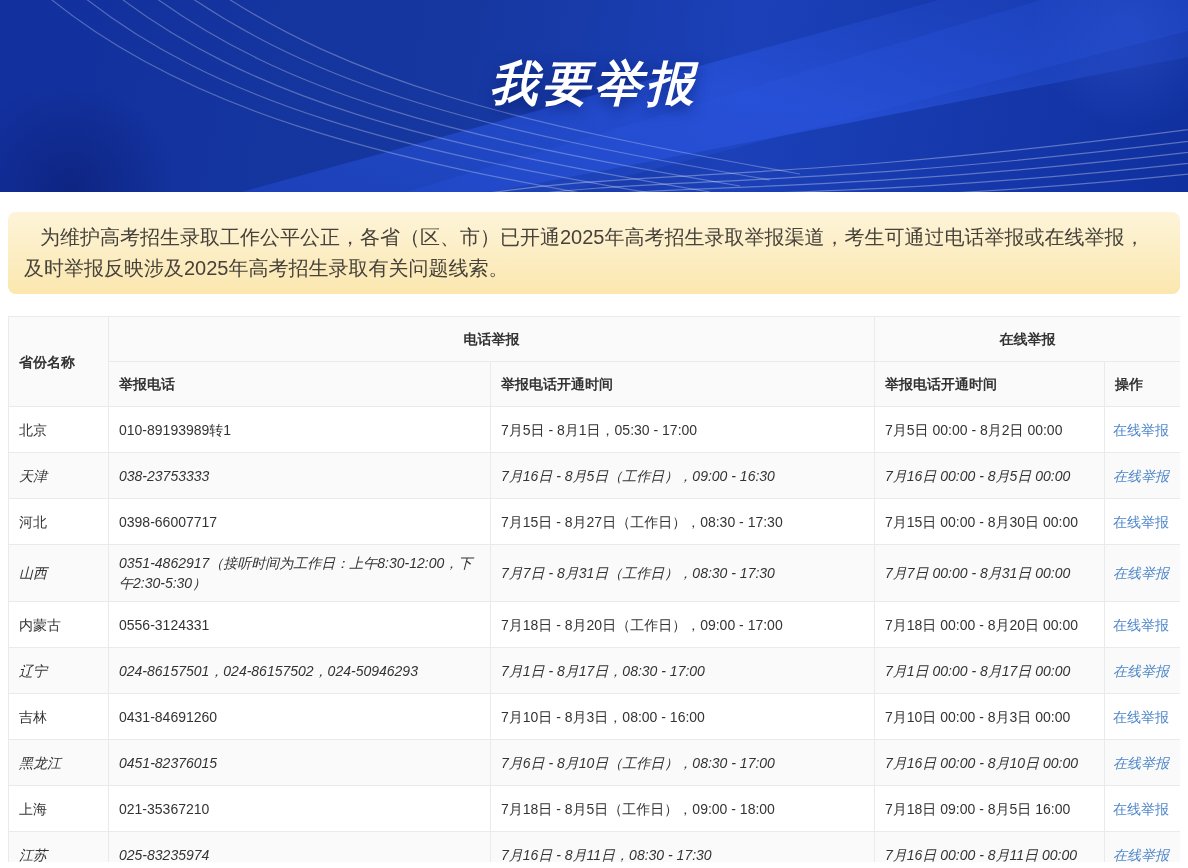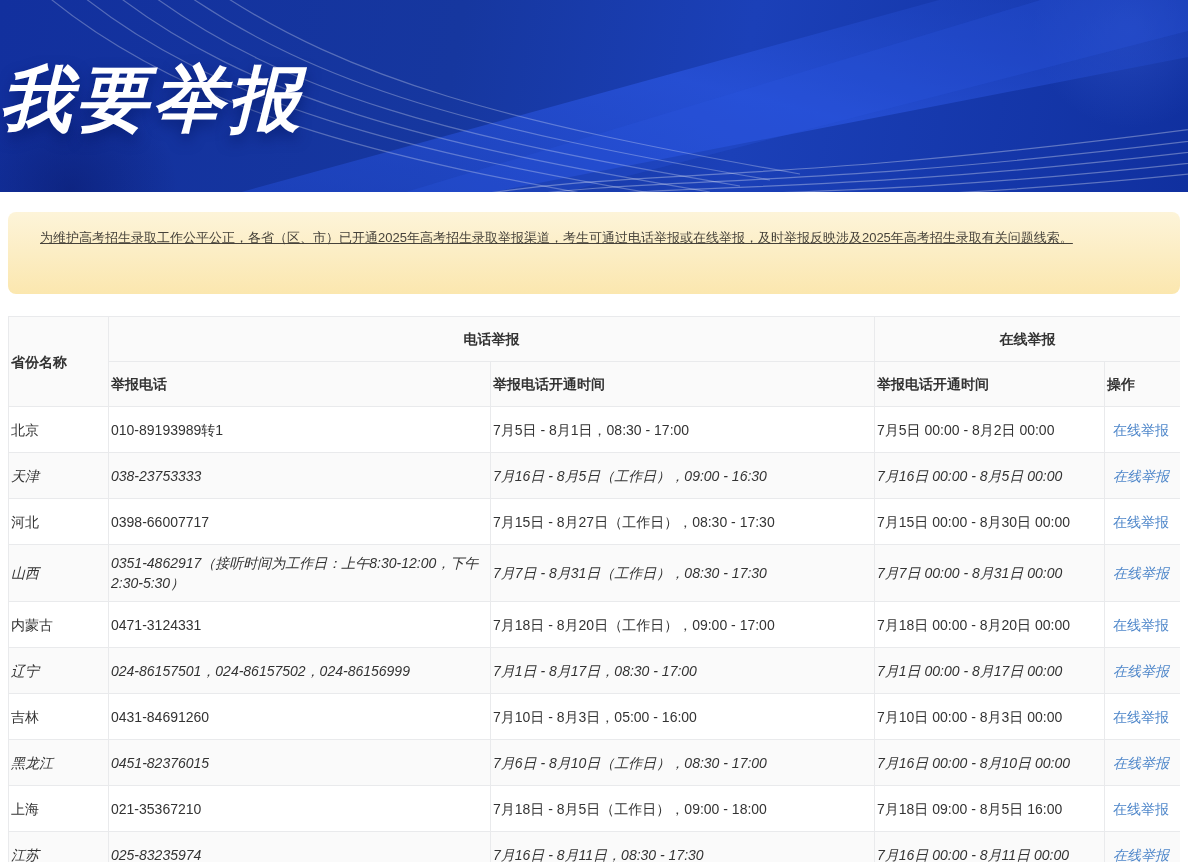--- a/index.html
+++ b/index.html
@@ -15,61 +15,61 @@
     width: 1188px; height: 192px;
     overflow: hidden;
     background-image:
       radial-gradient(circle 140px at 1130px 30px, rgba(90,130,255,0.22), rgba(90,130,255,0) 70%),
       radial-gradient(circle 150px at 70px 190px, rgba(5,15,85,0.38), rgba(5,15,85,0) 72%),
       linear-gradient(100deg, #12309e 0%, #16379f 38%, #1b40b8 62%, #10309f 100%);
   }
   .banner svg { position: absolute; inset: 0; }
   .banner-title {
     position: absolute; left: 0; right: 0; top: 52px;
-    font-size: 72px;
+    text-align: center;
+    font-size: 48px;
     font-weight: 900;
     font-style: italic;
     letter-spacing: 4px;
     color: #ffffff;
     text-shadow: 0 6px 14px rgba(2, 18, 90, 0.55);
   }
 
   
   .notice {
     margin: 20px 8px 0 8px;
     height: 82px;
     border-radius: 8px;
     background: linear-gradient(180deg, #fdf4d9 0%, #fbe7af 100%);
     padding: 10px 16px 0 16px;
   }
   .notice p {
-    font-size: 13px;
+    font-size: 20px;
     line-height: 31px;
     color: #46423a;
     text-indent: 16px;
-    text-decoration: underline;
   }
 
   
   .table-wrap {
     margin: 22px 8px 0 8px;
     height: 546px;
     overflow: hidden;
     width: 1172px;
   }
   table {
     width: 1172px;
     border-collapse: collapse;
     table-layout: fixed;
     font-size: 14px;
     color: #333333;
   }
   th, td {
     border: 1px solid #e9eaec;
-    padding: 8px 2px;
+    padding: 8px 10px;
     vertical-align: middle;
     text-align: left;
     line-height: 20px;
     word-break: break-all;
   }
   thead th {
     background: #fafafa;
     font-weight: 700;
     color: #333333;
   }
@@ -146,21 +146,21 @@
         <th>举报电话</th>
         <th>举报电话开通时间</th>
         <th>举报电话开通时间</th>
         <th>操作</th>
       </tr>
     </thead>
     <tbody>
         <tr>
     <td class="c-prov">北京</td>
     <td class="c-phone">010-89193989转1</td>
-    <td class="c-ptime">7月5日 - 8月1日，08:30 - 17:00</td>
+    <td class="c-ptime">7月5日 - 8月1日，05:30 - 17:00</td>
     <td class="c-otime">7月5日 00:00 - 8月2日 00:00</td>
     <td class="c-act"><a class="report-link">在线举报</a></td>
   </tr>
         <tr class="stripe">
     <td class="c-prov">天津</td>
     <td class="c-phone">038-23753333</td>
     <td class="c-ptime">7月16日 - 8月5日（工作日），09:00 - 16:30</td>
     <td class="c-otime">7月16日 00:00 - 8月5日 00:00</td>
     <td class="c-act"><a class="report-link">在线举报</a></td>
   </tr>
@@ -173,36 +173,36 @@
   </tr>
         <tr class="stripe">
     <td class="c-prov">山西</td>
     <td class="c-phone">0351-4862917（接听时间为工作日：上午8:30-12:00，下午2:30-5:30）</td>
     <td class="c-ptime">7月7日 - 8月31日（工作日），08:30 - 17:30</td>
     <td class="c-otime">7月7日 00:00 - 8月31日 00:00</td>
     <td class="c-act"><a class="report-link">在线举报</a></td>
   </tr>
         <tr>
     <td class="c-prov">内蒙古</td>
-    <td class="c-phone">0471-3124331</td>
+    <td class="c-phone">0556-3124331</td>
     <td class="c-ptime">7月18日 - 8月20日（工作日），09:00 - 17:00</td>
     <td class="c-otime">7月18日 00:00 - 8月20日 00:00</td>
     <td class="c-act"><a class="report-link">在线举报</a></td>
   </tr>
         <tr class="stripe">
     <td class="c-prov">辽宁</td>
-    <td class="c-phone">024-86157501，024-86157502，024-86156999</td>
+    <td class="c-phone">024-86157501，024-86157502，024-50946293</td>
     <td class="c-ptime">7月1日 - 8月17日，08:30 - 17:00</td>
     <td class="c-otime">7月1日 00:00 - 8月17日 00:00</td>
     <td class="c-act"><a class="report-link">在线举报</a></td>
   </tr>
         <tr>
     <td class="c-prov">吉林</td>
     <td class="c-phone">0431-84691260</td>
-    <td class="c-ptime">7月10日 - 8月3日，05:00 - 16:00</td>
+    <td class="c-ptime">7月10日 - 8月3日，08:00 - 16:00</td>
     <td class="c-otime">7月10日 00:00 - 8月3日 00:00</td>
     <td class="c-act"><a class="report-link">在线举报</a></td>
   </tr>
         <tr class="stripe">
     <td class="c-prov">黑龙江</td>
     <td class="c-phone">0451-82376015</td>
     <td class="c-ptime">7月6日 - 8月10日（工作日），08:30 - 17:00</td>
     <td class="c-otime">7月16日 00:00 - 8月10日 00:00</td>
     <td class="c-act"><a class="report-link">在线举报</a></td>
   </tr>

